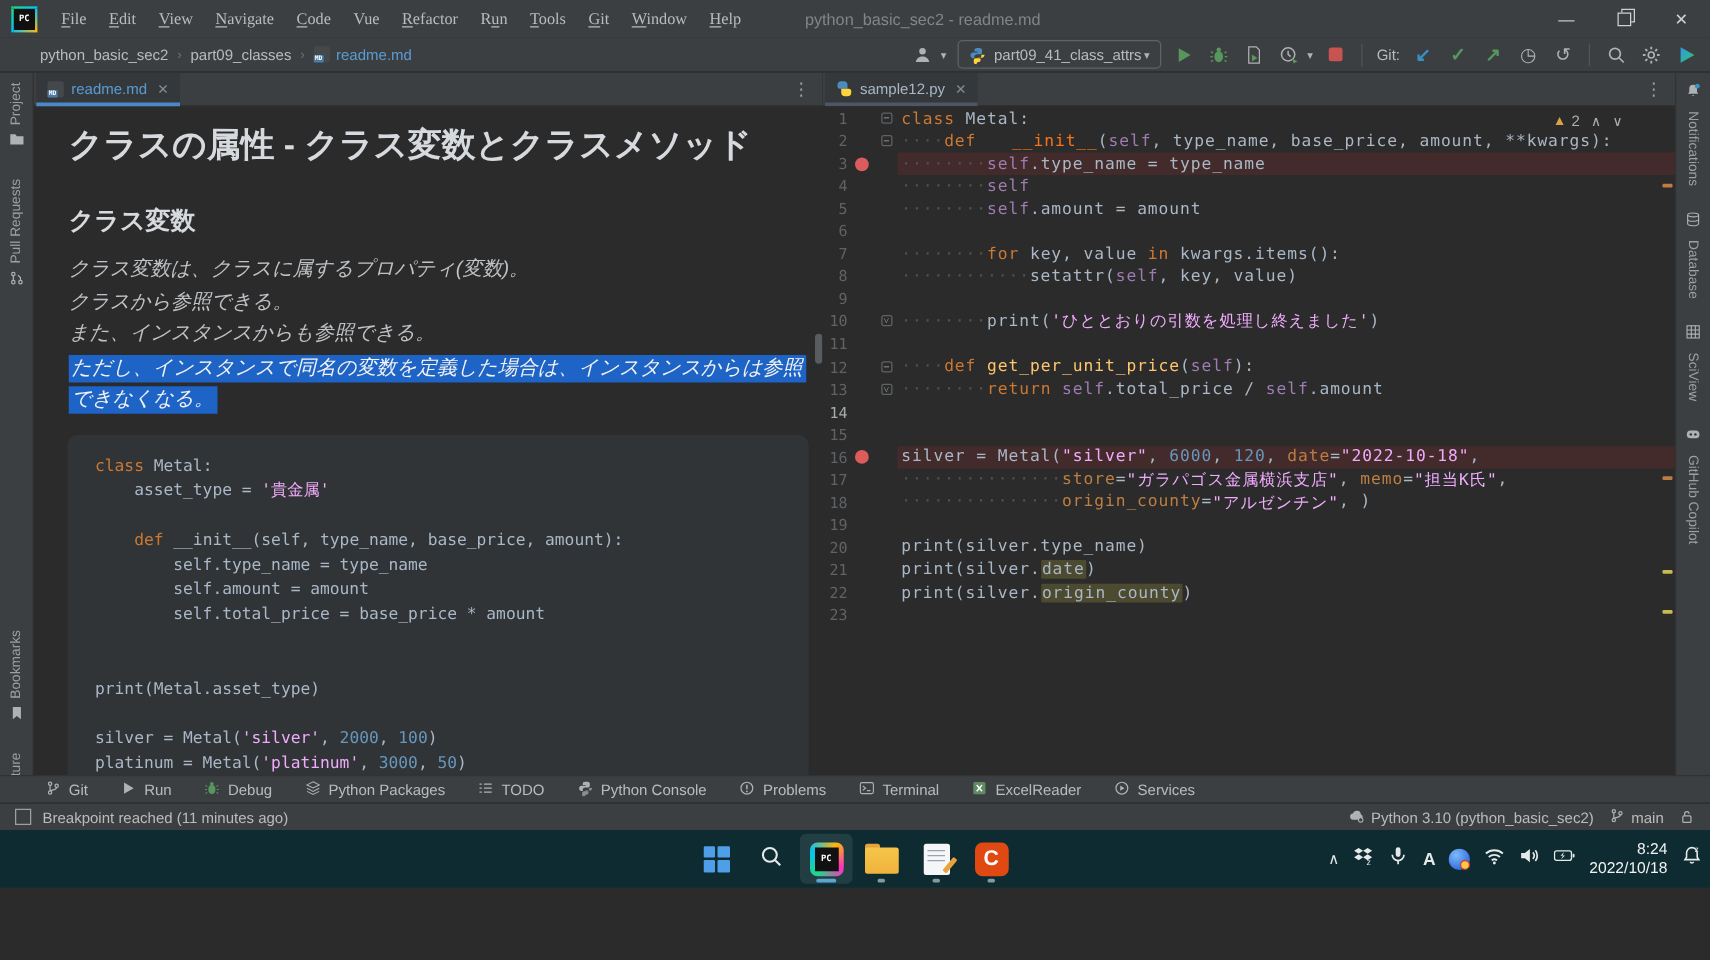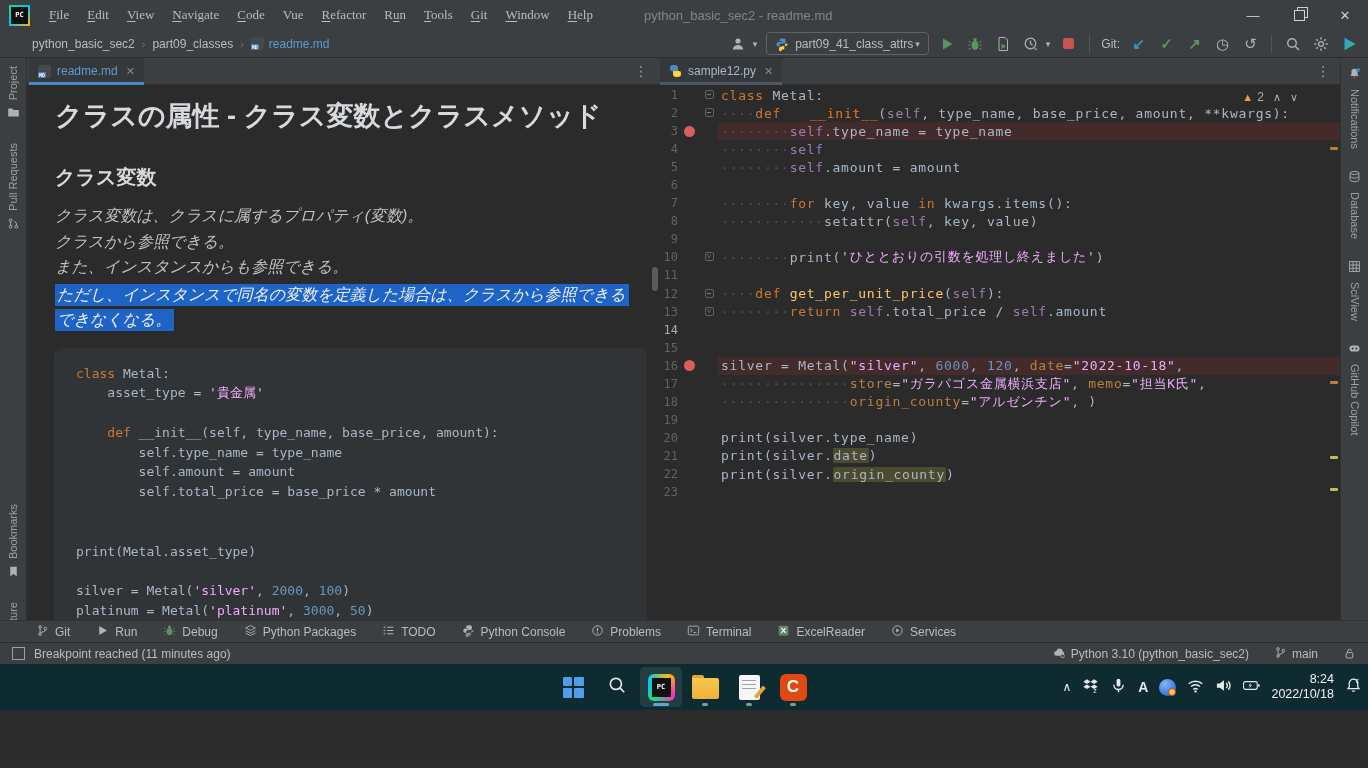--- a/index.html
+++ b/index.html
@@ -119,21 +119,21 @@
   
   .twbar{position:absolute;left:0;right:0;top:620px;height:22px;background:#3C3F41;border-top:1px solid #303234;
          display:flex;align-items:center;padding:0 26px;gap:6px;box-sizing:border-box;z-index:4;}
   .twb-item{display:flex;align-items:center;gap:6px;color:#BBBBBB;font-size:12px;padding:0 10px;height:100%;}
   .twb-item svg{width:13px;height:13px;}
 
   
   .statusbar{position:absolute;left:0;right:0;top:642px;height:22px;background:#3C3F41;border-top:1px solid #2B2B2B;
              display:flex;align-items:center;padding:0 12px;color:#BBBBBB;font-size:12px;box-sizing:border-box;z-index:4;}
   .sb-ico{width:11px;height:11px;border:1px solid #9DA0A3;margin-right:9px;}
-  .sb-right{margin-left:auto;display:flex;align-items:center;gap:25px;}
+  .sb-right{margin-left:auto;display:flex;align-items:center;gap:12px;}
   .sb-item{display:flex;align-items:center;gap:5px;}
   .sb-item svg{width:13px;height:13px;}
 
   
   .taskbar{position:absolute;left:0;right:0;top:664px;height:46px;background:#0D2B30;z-index:4;}
   .tb-center{position:absolute;left:552px;top:3px;display:flex;gap:2px;}
   .tb-btn{width:42px;height:40px;border-radius:5px;display:flex;align-items:center;justify-content:center;position:relative;}
   .tb-btn.active{background:rgba(255,255,255,0.09);}
   .ind{position:absolute;bottom:1px;left:50%;transform:translateX(-50%);height:3px;border-radius:2px;}
   .ind.dot{width:6px;background:#87999C;}
@@ -341,21 +341,21 @@
       </div>
       <div class="md-view">
         <div class="md-h1">クラスの属性 - クラス変数とクラスメソッド</div>
         <div class="md-h2">クラス変数</div>
         <div class="md-pblock">
             <div class="md-p">クラス変数は、クラスに属するプロパティ(変数)。</div>
             <div class="md-p">クラスから参照できる。</div>
             <div class="md-p">また、インスタンスからも参照できる。</div>
           </div>
         <div class="md-p" style="margin-top:2px;">
-          <span class="md-sel">ただし、インスタンスで同名の変数を定義した場合は、クラスから参照できる</span><br>
+          <span class="md-sel">ただし、インスタンスで同名の変数を定義した場合は、インスタンスからは参照</span><br>
           <span class="md-sel">できなくなる。</span>
         </div>
         <div class="md-code"><div class="cline"><span class="kw">class</span><span class="tx"> Metal:</span></div><div class="cline"><span class="tx">    asset_type = </span><span class="st">'貴金属'</span></div><div class="cline">&nbsp;</div><div class="cline"><span class="tx">    </span><span class="kw">def</span><span class="tx"> __init__(self, type_name, base_price, amount):</span></div><div class="cline"><span class="tx">        self.type_name = type_name</span></div><div class="cline"><span class="tx">        self.amount = amount</span></div><div class="cline"><span class="tx">        self.total_price = base_price * amount</span></div><div class="cline">&nbsp;</div><div class="cline">&nbsp;</div><div class="cline"><span class="tx">print(Metal.asset_type)</span></div><div class="cline">&nbsp;</div><div class="cline"><span class="tx">silver = Metal(</span><span class="st">'silver'</span><span class="tx">, </span><span class="nm">2000</span><span class="tx">, </span><span class="nm">100</span><span class="tx">)</span></div><div class="cline"><span class="tx">platinum = Metal(</span><span class="st">'platinum'</span><span class="tx">, </span><span class="nm">3000</span><span class="tx">, </span><span class="nm">50</span><span class="tx">)</span></div><div class="cline">&nbsp;</div><div class="cline"><span class="tx">print(silver.asset_type)</span></div><div class="cline"><span class="tx">print(platinum.asset_type)</span></div></div>
       </div>
       <div class="pl-scroll"></div>
     </div>
 
     <div class="pane pane-right">
       <div class="tabbar">
         <div class="tab">

